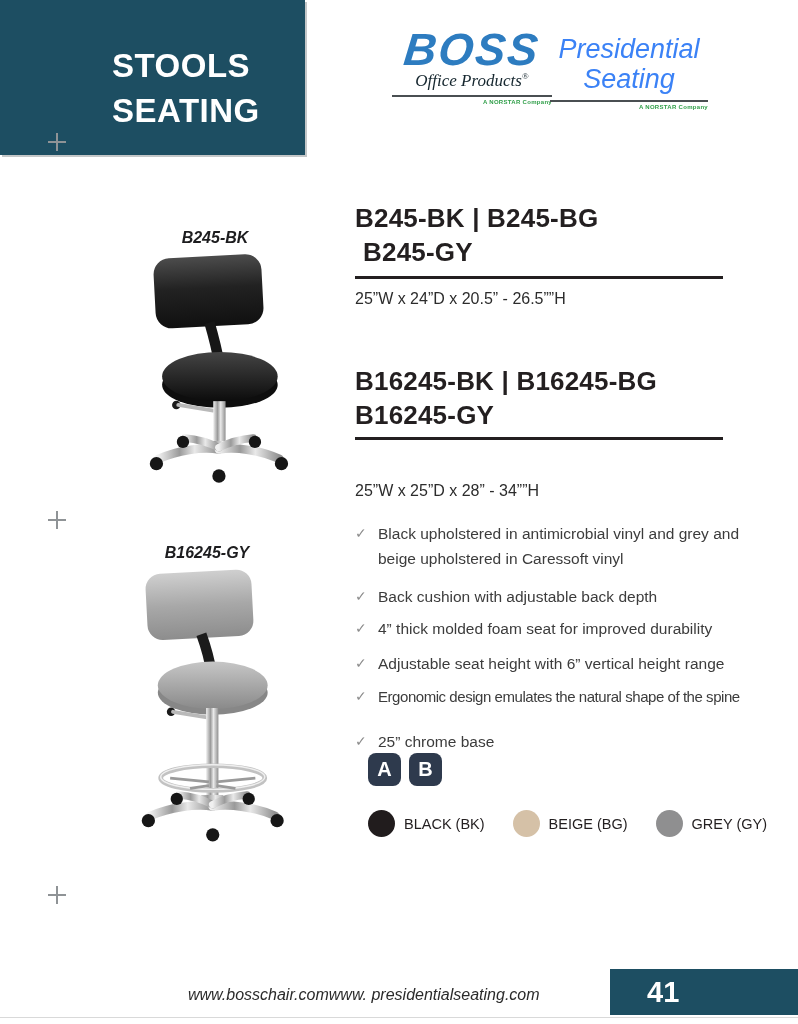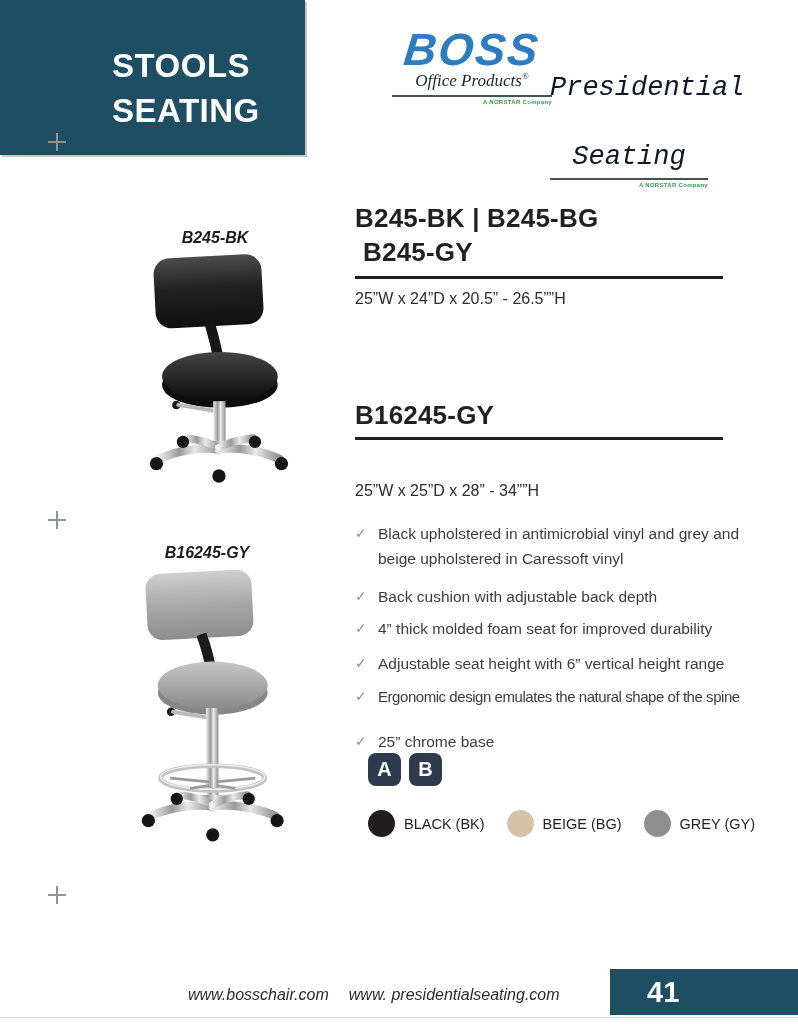--- a/index.html
+++ b/index.html
@@ -22,21 +22,21 @@
   .boss-word {
     font-size:45px; font-weight:bold; font-style:italic; color:#2d7cc0;
     letter-spacing:2px; line-height:40px; transform:skewX(-6deg); display:inline-block;
   }
   .boss-sub { font-family:"Liberation Serif", serif; font-style:italic; font-size:17px; color:#16272f; margin-top:1px; }
   .boss-sub sup { font-size:9px; }
   .logo-rule { height:2px; background:#4a4f52; margin-top:4px; }
   .tagline { font-size:6px; color:#2f9e48; text-align:right; margin-top:2px; font-weight:bold; letter-spacing:.3px; }
 
   .ps-logo { position:absolute; left:550px; top:34px; width:158px; text-align:center; }
-  .ps-line { font-family:Liberation Mono, monospace; font-style:italic; font-size:27px; color:#0f172a; line-height:30px;margin-top:39px; }
+  .ps-line { font-family:Liberation Sans, sans-serif; font-style:italic; font-size:27px; color:#3b82f6; line-height:30px; }
   .ps-logo .logo-rule { height:1.5px; margin-top:6px; }
 
   
   .regmark { position:absolute; width:18px; height:18px; }
   .regmark::before { content:""; position:absolute; left:0; right:0; top:8px; height:2px; background:#8f9396; }
   .regmark::after  { content:""; position:absolute; top:0; bottom:0; left:8px; width:2px; background:#8f9396; }
 
   
   .fig-label { position:absolute; width:160px; text-align:center; font-style:italic; font-weight:bold; font-size:16px; color:#1d1d1f; }
   .fig { position:absolute; }
@@ -48,27 +48,27 @@
   .feature { position:absolute; padding-left:23px; font-size:15.5px; color:#3c3c3c; width:402px; line-height:25px; }
   .feature .chk { position:absolute; left:0; top:0; color:#8c8c8c; font-size:14px; }
   .feature.condensed { white-space:nowrap; letter-spacing:-.45px; font-size:15px; }
 
   .badges { position:absolute; left:368px; top:753px; display:flex; gap:8px; }
   .badge {
     width:33px; height:33px; border-radius:8px; background:#2e3a4d; color:#fff;
     font-weight:bold; font-size:20px; display:flex; align-items:center; justify-content:center;
   }
 
-  .swatches { position:absolute; left:368px; top:810px; display:flex; gap:22px; align-items:center; }
+  .swatches { position:absolute; left:368px; top:810px; display:flex; gap:28px; align-items:center; }
   .swatch { display:flex; align-items:center; }
   .swatch .dot { width:27px; height:27px; border-radius:50%; margin-right:9px; }
   .swatch .lab { font-size:14.5px; color:#231f20; white-space:nowrap; }
 
   
-  .footer-urls { position:absolute; left:188px; top:986px; display:flex; gap:20px; font-style:italic; font-size:16px; color:#2b2b2b; }
+  .footer-urls { position:absolute; left:188px; top:986px; display:flex; font-style:italic; font-size:16px; color:#2b2b2b; }
   .footer-urls span { white-space:nowrap; }
   .page-box {
     position:absolute; left:610px; top:969px; width:188px; height:46px; background:#1d4e62;
     color:#fff; font-weight:bold; font-size:29px; line-height:46px; padding-left:37px;
   }
   .bottom-hairline { position:absolute; left:0; top:1017px; width:798px; height:1px; background:#d9d9d9; }
 </style>
 </head>
 <body>
 
@@ -183,20 +183,21 @@
         <circle cx="138" cy="246" r="6.5" fill="#161616"></circle>
       <circle cx="100" cy="284" r="7" fill="#161616"></circle>
     </svg>
   </div>
 
   <div class="prod-title" style="left:355px; top:203px;">B245-BK | B245-BG</div>
   <div class="prod-title" style="left:363px; top:237px;">B245-GY</div>
   <div class="rule" style="left:355px; top:276px;"></div>
   <div class="dims" style="left:355px; top:290px;">25”W x 24”D x 20.5” - 26.5””H</div>
 
+  <div class="prod-title" style="left:355px; top:366px;">B16245-BK | B16245-BG</div>
   <div class="prod-title" style="left:355px; top:400px;">B16245-GY</div>
   <div class="rule" style="left:355px; top:437px;"></div>
   <div class="dims" style="left:355px; top:482px;">25”W x 25”D x 28” - 34””H</div>
 
   <div class="feature" style="left:355px; top:521px;">
     <span class="chk">✓</span>
     <span>Black upholstered in antimicrobial vinyl and grey and beige upholstered in Caressoft vinyl</span>
   </div>
   <div class="feature" style="left:355px; top:584px;">
     <span class="chk">✓</span>

